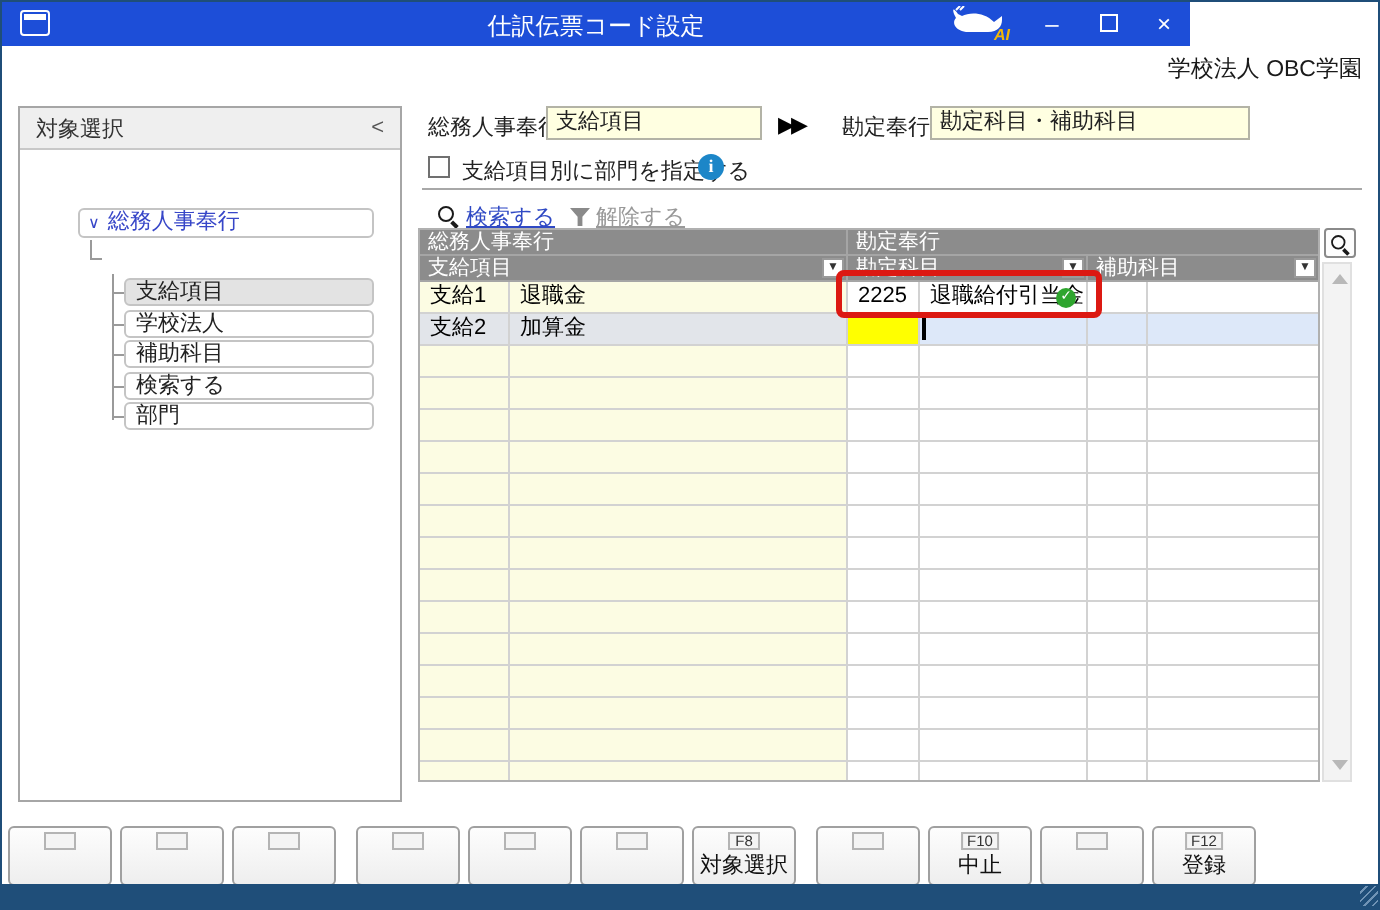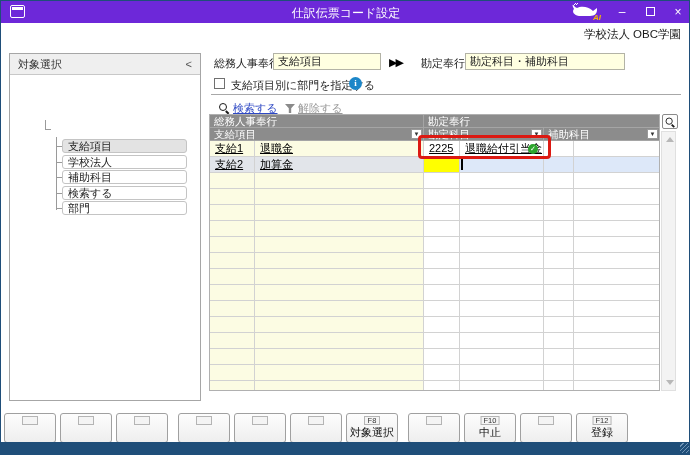--- a/index.html
+++ b/index.html
@@ -1,20 +1,20 @@
 <!DOCTYPE html>
 <html><head>
 <meta charset="utf-8">
 <style>
   html,body{margin:0;padding:0;background:#d7d7d7;}
   *{box-sizing:border-box;font-family:"Liberation Sans","DejaVu Sans",sans-serif;}
   .window{position:relative;width:690px;height:455px;background:#ffffff;overflow:hidden;border:1px solid #1F4E79;}
 
   
-  .titlebar{position:absolute;left:0;top:0;width:690px;height:22px;background:#6d28d9;display:flex;align-items:center;}
+  .titlebar{position:absolute;left:0;top:0;width:594px;height:22px;background:#1d4ed8;display:flex;align-items:center;}
   .win-icon{position:absolute;left:9px;top:4px;width:15px;height:13px;border:1px solid #fff;border-radius:2px;}
   .win-icon::before{content:"";position:absolute;left:1px;right:1px;top:1px;height:3px;background:#fff;}
   .title-text{position:absolute;left:0;right:0;top:4px;text-align:center;color:#fff;font-size:12px;}
   .tb-right{position:absolute;right:6px;top:0;height:22px;display:flex;align-items:center;gap:14px;}
   .ai-btn{position:relative;width:30px;height:18px;cursor:pointer;}
   .ai-text{position:absolute;right:0;bottom:-1px;color:#F2B705;font-size:8px;font-weight:bold;font-style:italic;}
   .ctl{color:#fff;font-size:12px;width:14px;text-align:center;cursor:pointer;line-height:22px;}
   .max-box{width:9px;height:9px;border:1px solid #fff;display:inline-block;}
 
   .company{position:absolute;top:26px;right:8px;font-size:11.5px;color:#1a1a1a;}
@@ -48,21 +48,21 @@
   .mag::before{content:"";position:absolute;left:0;top:0;width:6px;height:6px;border:1.5px solid #1a1a1a;border-radius:50%;}
   .mag::after{content:"";position:absolute;left:7px;top:7px;width:4px;height:1.5px;background:#1a1a1a;transform:rotate(45deg);transform-origin:left center;}
   .funnel{width:10px;height:9px;background:#8a8a8a;clip-path:polygon(0 0,100% 0,62% 48%,62% 100%,38% 100%,38% 48%);display:inline-block;}
 
   
   .table{position:absolute;left:208px;top:113px;width:451px;height:277px;border:1px solid #b0b0b0;background:#fff;}
   .ghead,.chead{display:flex;height:13px;}
   .gcell,.hcell{background:#8C8C8C;color:#fff;font-size:10.5px;line-height:12px;padding:0 4px;border-right:1px solid #a5a5a5;border-bottom:1px solid #a5a5a5;position:relative;white-space:nowrap;overflow:hidden;}
   .dd-btn{position:absolute;right:1px;top:1px;width:11px;height:10px;background:#fff;border:1px solid #9a9a9a;font-size:6px;color:#333;text-align:center;line-height:9px;cursor:pointer;}
   .tbody{position:absolute;left:0;top:26px;width:449px;height:249px;overflow:hidden;}
-  .trow{display:flex;height:16px;text-decoration:underline;}
+  .trow{display:flex;height:16px;}
   .tcell{border-right:1px solid #d2d2d2;border-bottom:1px solid #d2d2d2;font-size:11px;line-height:15px;padding:0 5px;white-space:nowrap;overflow:hidden;position:relative;background:#fff;cursor:default;}
   .c-cream{background:#FCFCE3;}
   .c-selgray{background:#E2E5EA;}
   .c-selblue{background:#DDE8F9;}
   .c-focus{background:#FFFF00;}
   .check-icon{position:absolute;right:5px;top:3px;width:10px;height:10px;border-radius:50%;background:#2EA52E;color:#fff;font-size:7px;font-weight:bold;text-align:center;line-height:10px;}
   .caret{position:absolute;left:1px;top:2px;width:2px;height:11px;background:#000;}
   .red-box{position:absolute;left:208px;top:20px;width:133px;height:24px;border:3px solid #DC1912;border-radius:4px;pointer-events:none;z-index:5;}
 
   .tbl-search-btn{position:absolute;left:661px;top:113px;width:16px;height:15px;background:#fdfdfd;border:1px solid #8a8a8a;border-radius:2px;cursor:pointer;padding:1px 2px;}
@@ -104,20 +104,21 @@
   </div>
 
   <div class="company">学校法人 OBC学園</div>
 
   <div class="left-panel">
     <div class="lp-header">
       <span>対象選択</span>
       <span class="lp-collapse">&lt;</span>
     </div>
     <div class="tree">
+      <div class="tree-box tree-link" style="left:29px;top:29px;width:148px;"><span class="chev">∨</span><span>総務人事奉行</span></div>
       <div class="conn" style="left:35px;top:45px;width:6px;height:10px;"></div>
       <div class="conn" style="left:46px;top:62px;width:0;height:73px;border-bottom:none;"></div>
       <div id="tree-children">
           <div class="tree-item selected" style="top: 64px;">支給項目</div>
           <div class="tree-item" style="top: 79.5px;">学校法人</div>
           <div class="tree-item" style="top: 95px;">補助科目</div>
           <div class="tree-item" style="top: 110.5px;">検索する</div>
           <div class="tree-item" style="top: 126px;">部門</div>
         </div>
     </div>

